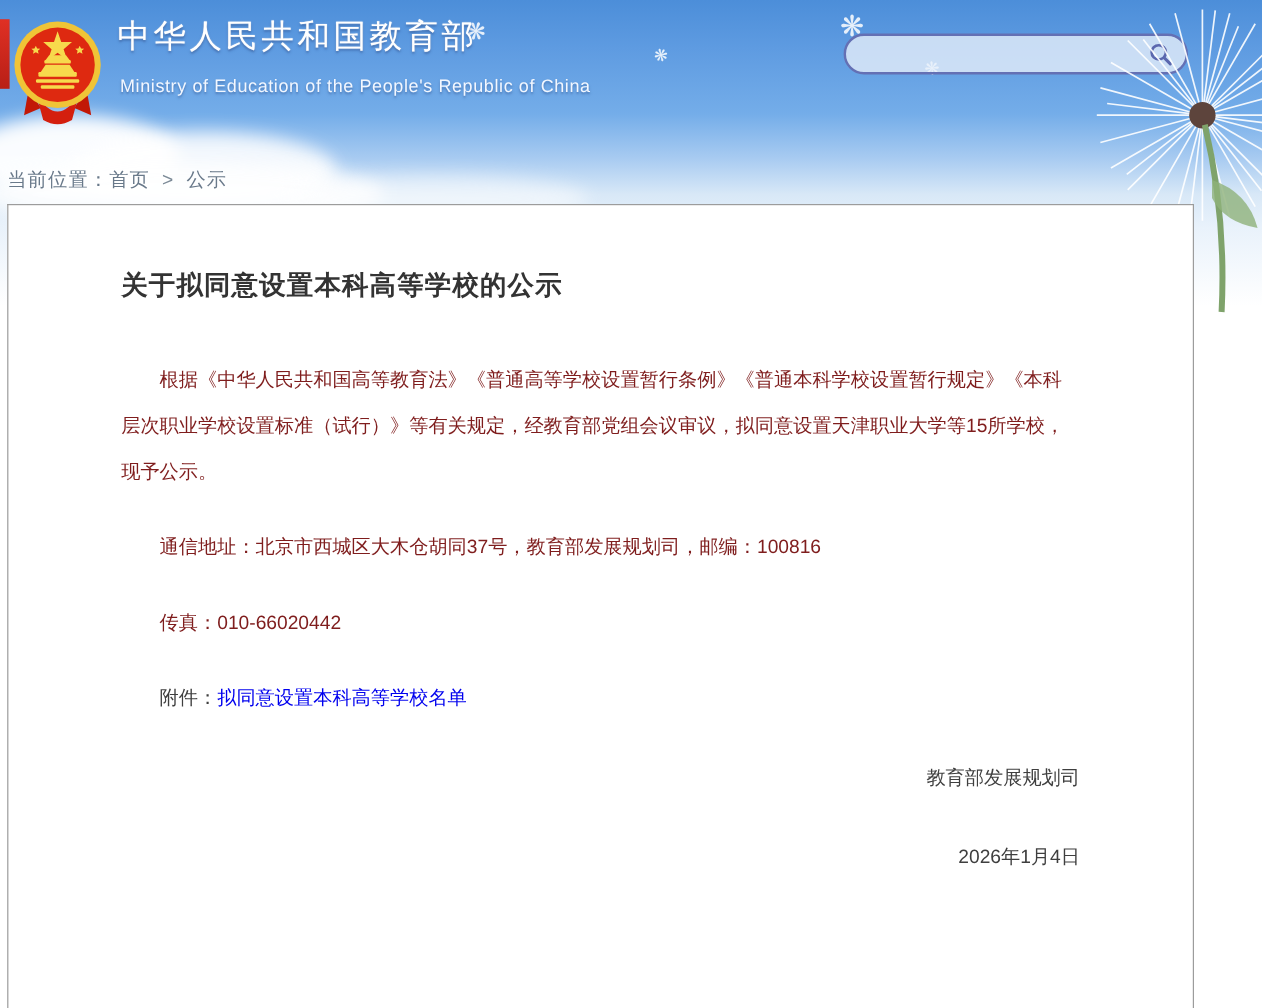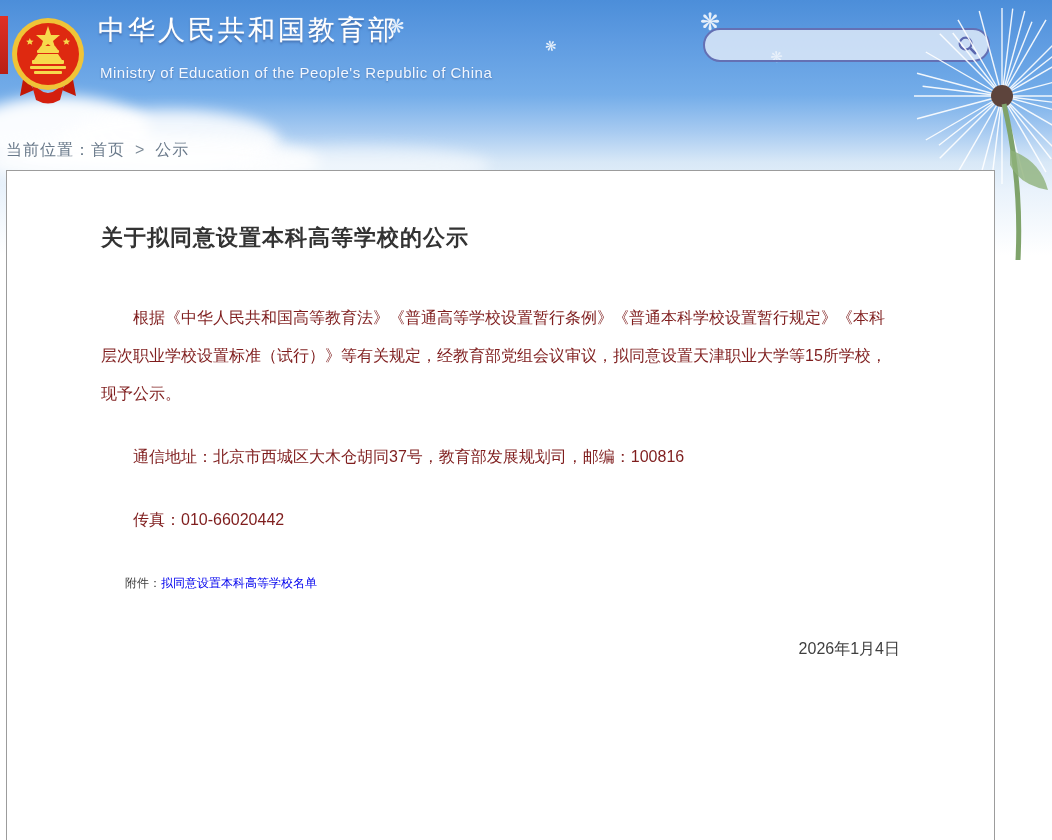--- a/index.html
+++ b/index.html
@@ -66,21 +66,21 @@
   }
   .article { padding:52px 94px 30px 94px; color:#3f3f3f; }
   .article h1 {
     font-size:22px; font-weight:bold; color:#333; text-align:left;
     letter-spacing:1px; margin-bottom:46px;
   }
   .article p {
     font-size:16px; line-height:38px; text-indent:2em; margin-bottom:25px;
     color:#7f1d1d;
   }
-  .attachment { font-size:12px; line-height:38px; text-indent:2em; margin-bottom:3px; }
+  .attachment { font-size:16px; line-height:38px; text-indent:2em; margin-bottom:3px; }
   .attachment a { color:#0000ee; text-decoration:none; }
   .sig { text-align:right; font-size:16px; line-height:38px; margin-top:28px; }
 </style>
 </head>
 <body>
 
 <div class="page">
 
   <div class="header">
 
@@ -182,16 +182,17 @@
       <h1>关于拟同意设置本科高等学校的公示</h1>
 
       <p>根据《中华人民共和国高等教育法》《普通高等学校设置暂行条例》《普通本科学校设置暂行规定》《本科层次职业学校设置标准（试行）》等有关规定，经教育部党组会议审议，拟同意设置天津职业大学等15所学校，现予公示。</p>
       <p>通信地址：北京市西城区大木仓胡同37号，教育部发展规划司，邮编：100816</p>
       <p>传真：010-66020442</p>
 
       <div class="attachment">
         <span>附件：</span><a href="#">拟同意设置本科高等学校名单</a>
       </div>
 
+      <div class="sig">教育部发展规划司</div>
       <div class="sig">2026年1月4日</div>
     </div>
   </div>
 </div>
 
 </body></html>

